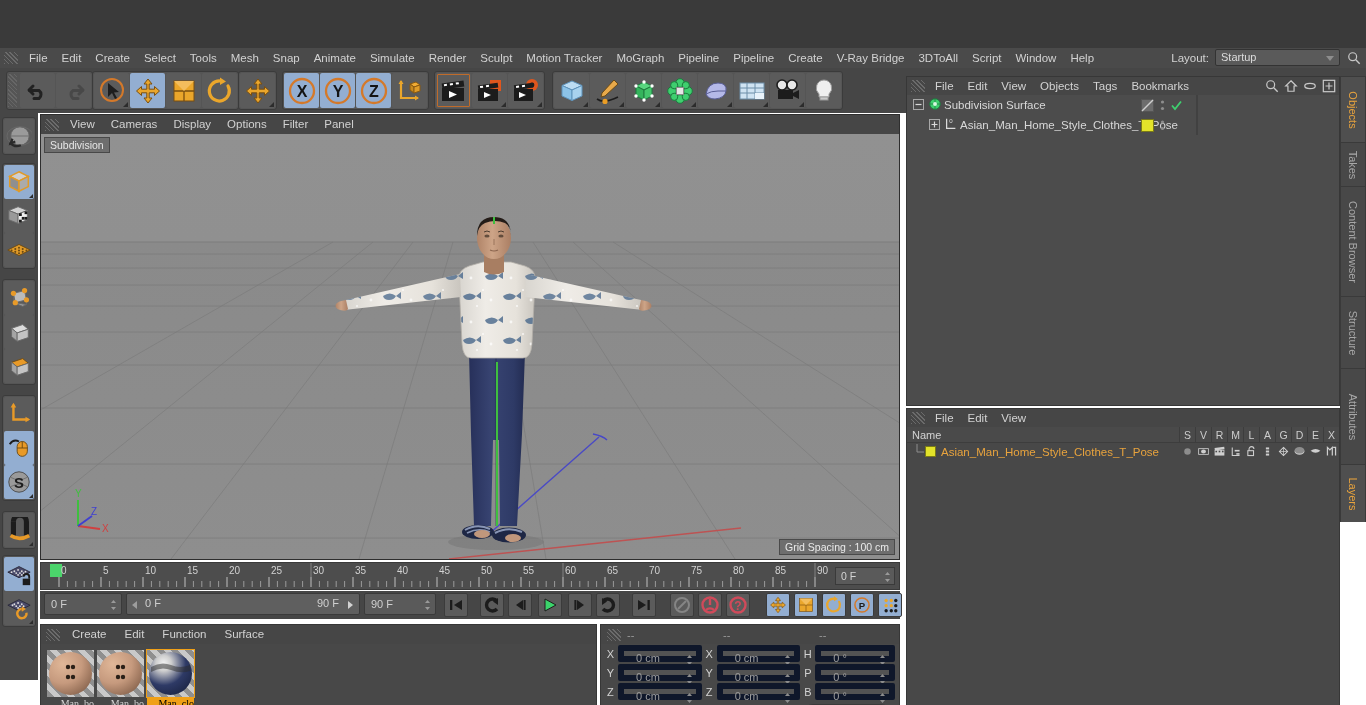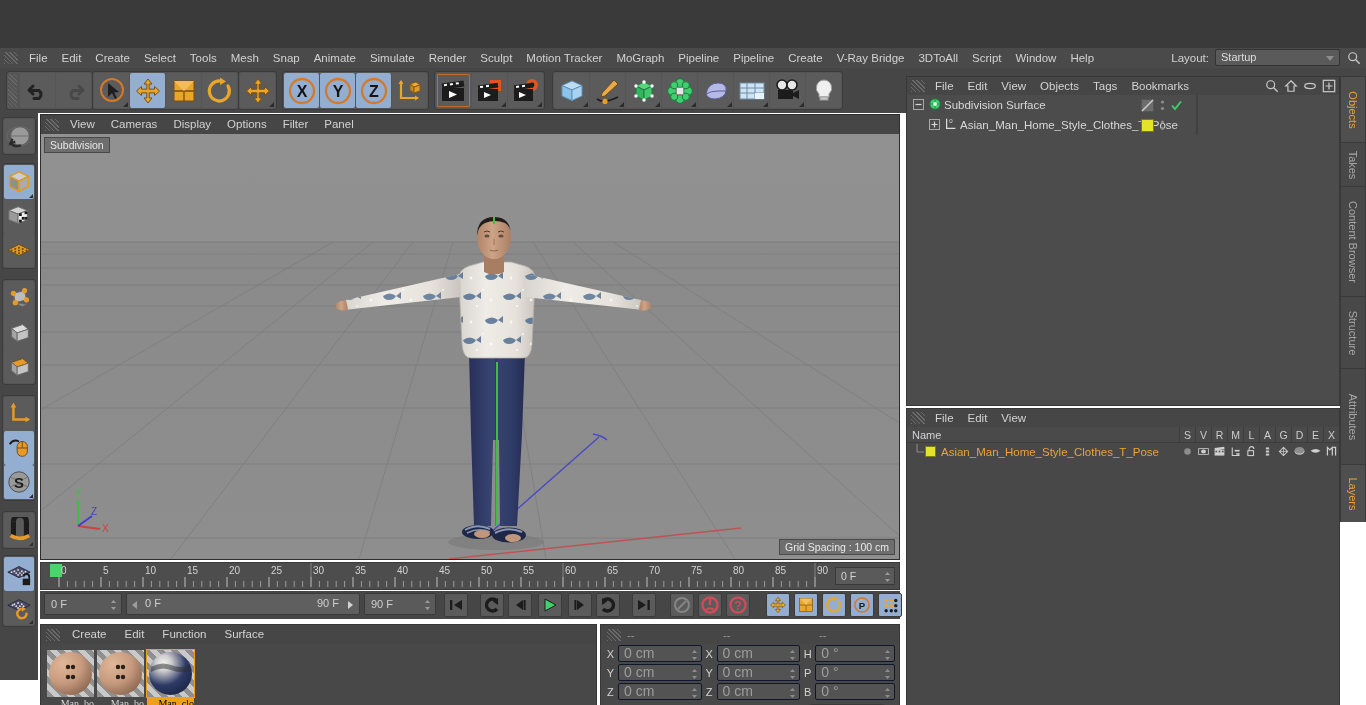--- a/index.html
+++ b/index.html
@@ -77,21 +77,21 @@
   .mat .nm { text-align:right; font-size:10px; color:#d2d2d2; margin-top:1px; overflow:hidden; white-space:nowrap;font-family:Liberation Serif, serif; }
   .mat.sel .nm { background:#f0a017; color:#000; }
   .mat.sel .sw { outline:1px solid #f0a017; }
 
   
   .coords { position:absolute; left:600px; top:576px; width:300px; height:105px; background:#484848; border:1px solid #373737; }
   .co-menu { height:19px; display:flex; align-items:center; background:#464646; padding-left:4px; gap:0; }
   .co-dash { font-size:11px; color:#9a9a9a; }
   .co-row { display:flex; align-items:center; gap:2px; padding:1px 4px; }
   .co-lbl { width:11px; font-size:11px; color:#d2d2d2; text-align:center; }
-  .co-inp { height:17px; background:#535353; border:1px solid #0f172a; border-radius:2px; color:#9d9d9d; font-size:14px; padding-left:5px; line-height:15px; position:relative; }
+  .co-inp { height:17px; background:#535353; border:6px solid #0f172a; border-radius:2px; color:#9d9d9d; font-size:11px; padding-left:12px; line-height:15px; position:relative; }
   .co-bot { display:flex; align-items:center; gap:5px; padding:3px 5px; }
   .co-sel { height:18px; background:#525252; border:1px solid #3a3a3a; border-radius:2px; color:#9d9d9d; font-size:11px; padding-left:6px; line-height:16px; position:relative; }
   .co-sel .car { position:absolute; right:5px; top:7px; width:0;height:0;border-left:4px solid transparent;border-right:4px solid transparent;border-top:4px solid #7d7d7d; }
   .apply { height:37px; background:#5c5c5c; border:1px solid #3a3a3a; border-radius:9px; color:#dcdcdc; font-size:11.5px; display:flex;align-items:center;justify-content:center; }
 
   
   .objmgr { position:absolute; left:906px; top:28px; width:434px; height:330px; background:#484848; border:1px solid #373737; }
   .om-menu { height:18px; display:flex; align-items:center; background:#464646; position:relative; }
   .om-menu .mi { padding:0 7px; font-size:11.5px; color:#d2d2d2; line-height:18px; }
   .om-icons { position:absolute; right:3px; top:2px; display:flex; gap:5px; align-items:center; }

